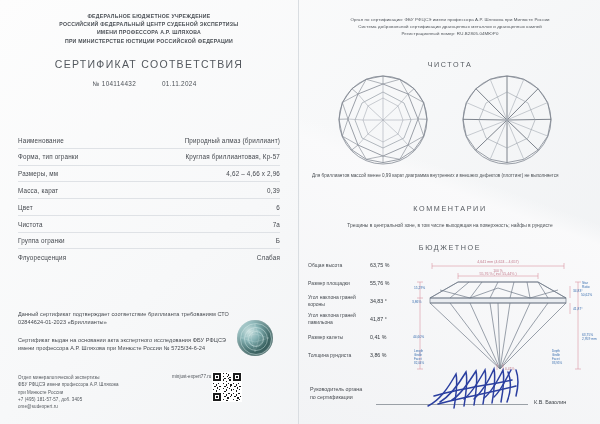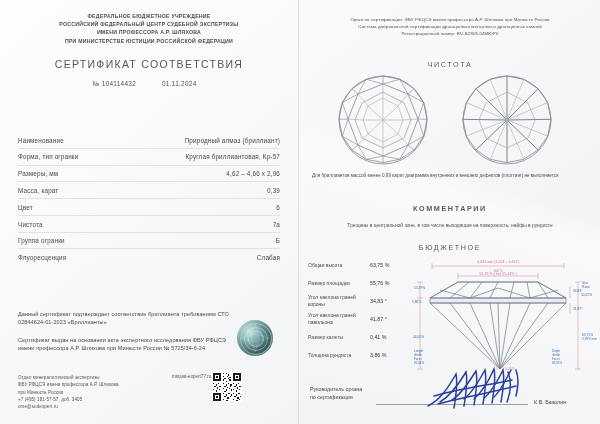--- a/index.html
+++ b/index.html
@@ -165,21 +165,21 @@
   }
   .section-title {
     position: absolute;
     width: 280px; left: 10px;
     text-align: center;
     font-size: 7.2px;
     letter-spacing: 1.6px;
     color: #565b61;
   }
   #title-clarity { top: 60px; }
-  #title-comments { top: 204px; font-weight: bold; }
+  #title-comments { top: 204px; }
   #title-proportions { top: 243px; }
 
   #plot-note {
     position: absolute;
     top: 172px; left: 12px;
     width: 276px;
     font-size: 4.6px;
     line-height: 7.4px;
     color: #4b5055;
     text-align: justify;

